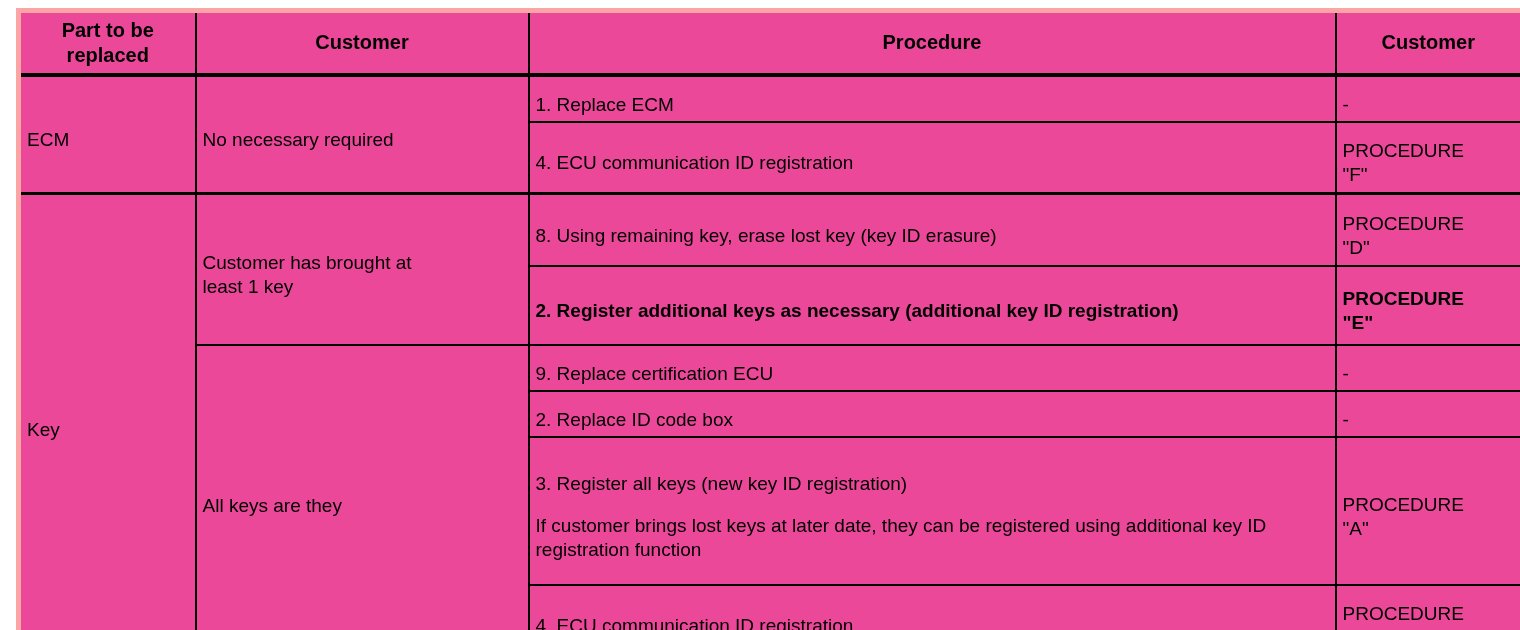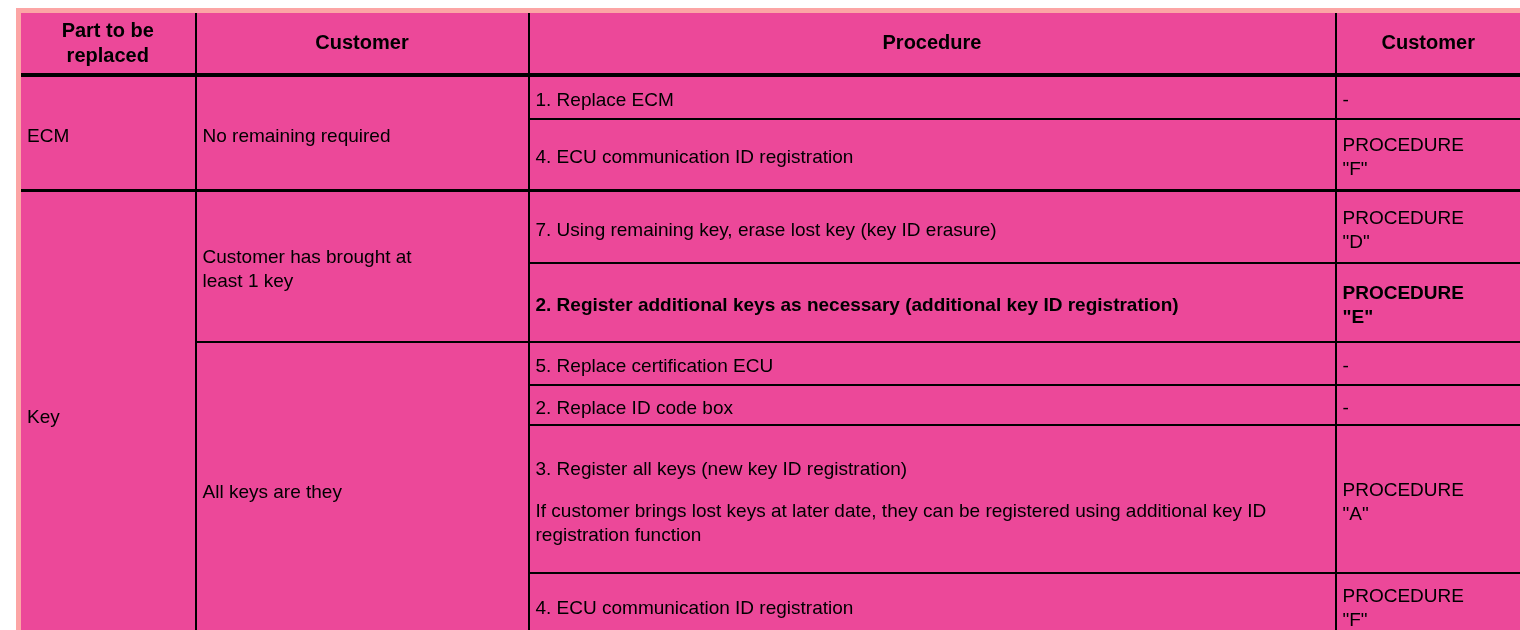--- a/index.html
+++ b/index.html
@@ -37,21 +37,21 @@
   .proc-table thead th {
     font-weight: bold;
     font-size: 20px;
     line-height: 25px;
     text-align: center;
     border-bottom-width: 4px;
     padding: 4px 6px;
   }
   .proc-table td {
     text-align: left;
-    padding: 10px 8px 4px 6px;
+    padding: 16px 8px 4px 6px;
   }
   tr.section-start > td {
     border-top-width: 3px;
   }
   td.ref-cell,
   td.cond-cell {
     white-space: pre-line;
   }
   .note {
     margin-top: 18px;
@@ -83,47 +83,47 @@
         <th>Part to be replaced</th>
         <th>Customer</th>
         <th>Procedure</th>
         <th>Customer</th>
       </tr>
     </thead>
     <tbody>
 
       <tr class="row-1">
         <td rowspan="2" class="part-cell">ECM</td>
-        <td rowspan="2" class="cond-cell">No remaining required</td>
+        <td rowspan="2" class="cond-cell">No necessary required</td>
         <td class="proc-cell">1. Replace ECM</td>
         <td class="ref-cell">-</td>
       </tr>
       <tr class="row-2">
         <td class="proc-cell">4. ECU communication ID registration</td>
         <td class="ref-cell">PROCEDURE
 "F"</td>
       </tr>
 
       <tr class="row-3 section-start">
         <td rowspan="6" class="part-cell">Key</td>
         <td rowspan="2" class="cond-cell">Customer has brought at
 least 1 key</td>
-        <td class="proc-cell">7. Using remaining key, erase lost key (key ID erasure)</td>
+        <td class="proc-cell">8. Using remaining key, erase lost key (key ID erasure)</td>
         <td class="ref-cell">PROCEDURE
 "D"</td>
       </tr>
       <tr class="row-4">
         <td class="proc-cell">2. Register additional keys as necessary (additional key ID registration)</td>
         <td class="ref-cell">PROCEDURE
 "E"</td>
       </tr>
 
       <tr class="row-5">
         <td rowspan="4" class="cond-cell">All keys are they</td>
-        <td class="proc-cell">5. Replace certification ECU</td>
+        <td class="proc-cell">9. Replace certification ECU</td>
         <td class="ref-cell">-</td>
       </tr>
       <tr class="row-6">
         <td class="proc-cell">2. Replace ID code box</td>
         <td class="ref-cell">-</td>
       </tr>
       <tr class="row-7">
         <td class="proc-cell">
           <div>3. Register all keys (new key ID registration)</div>
           <div class="note">If customer brings lost keys at later date, they can be registered using additional key ID registration function</div>

